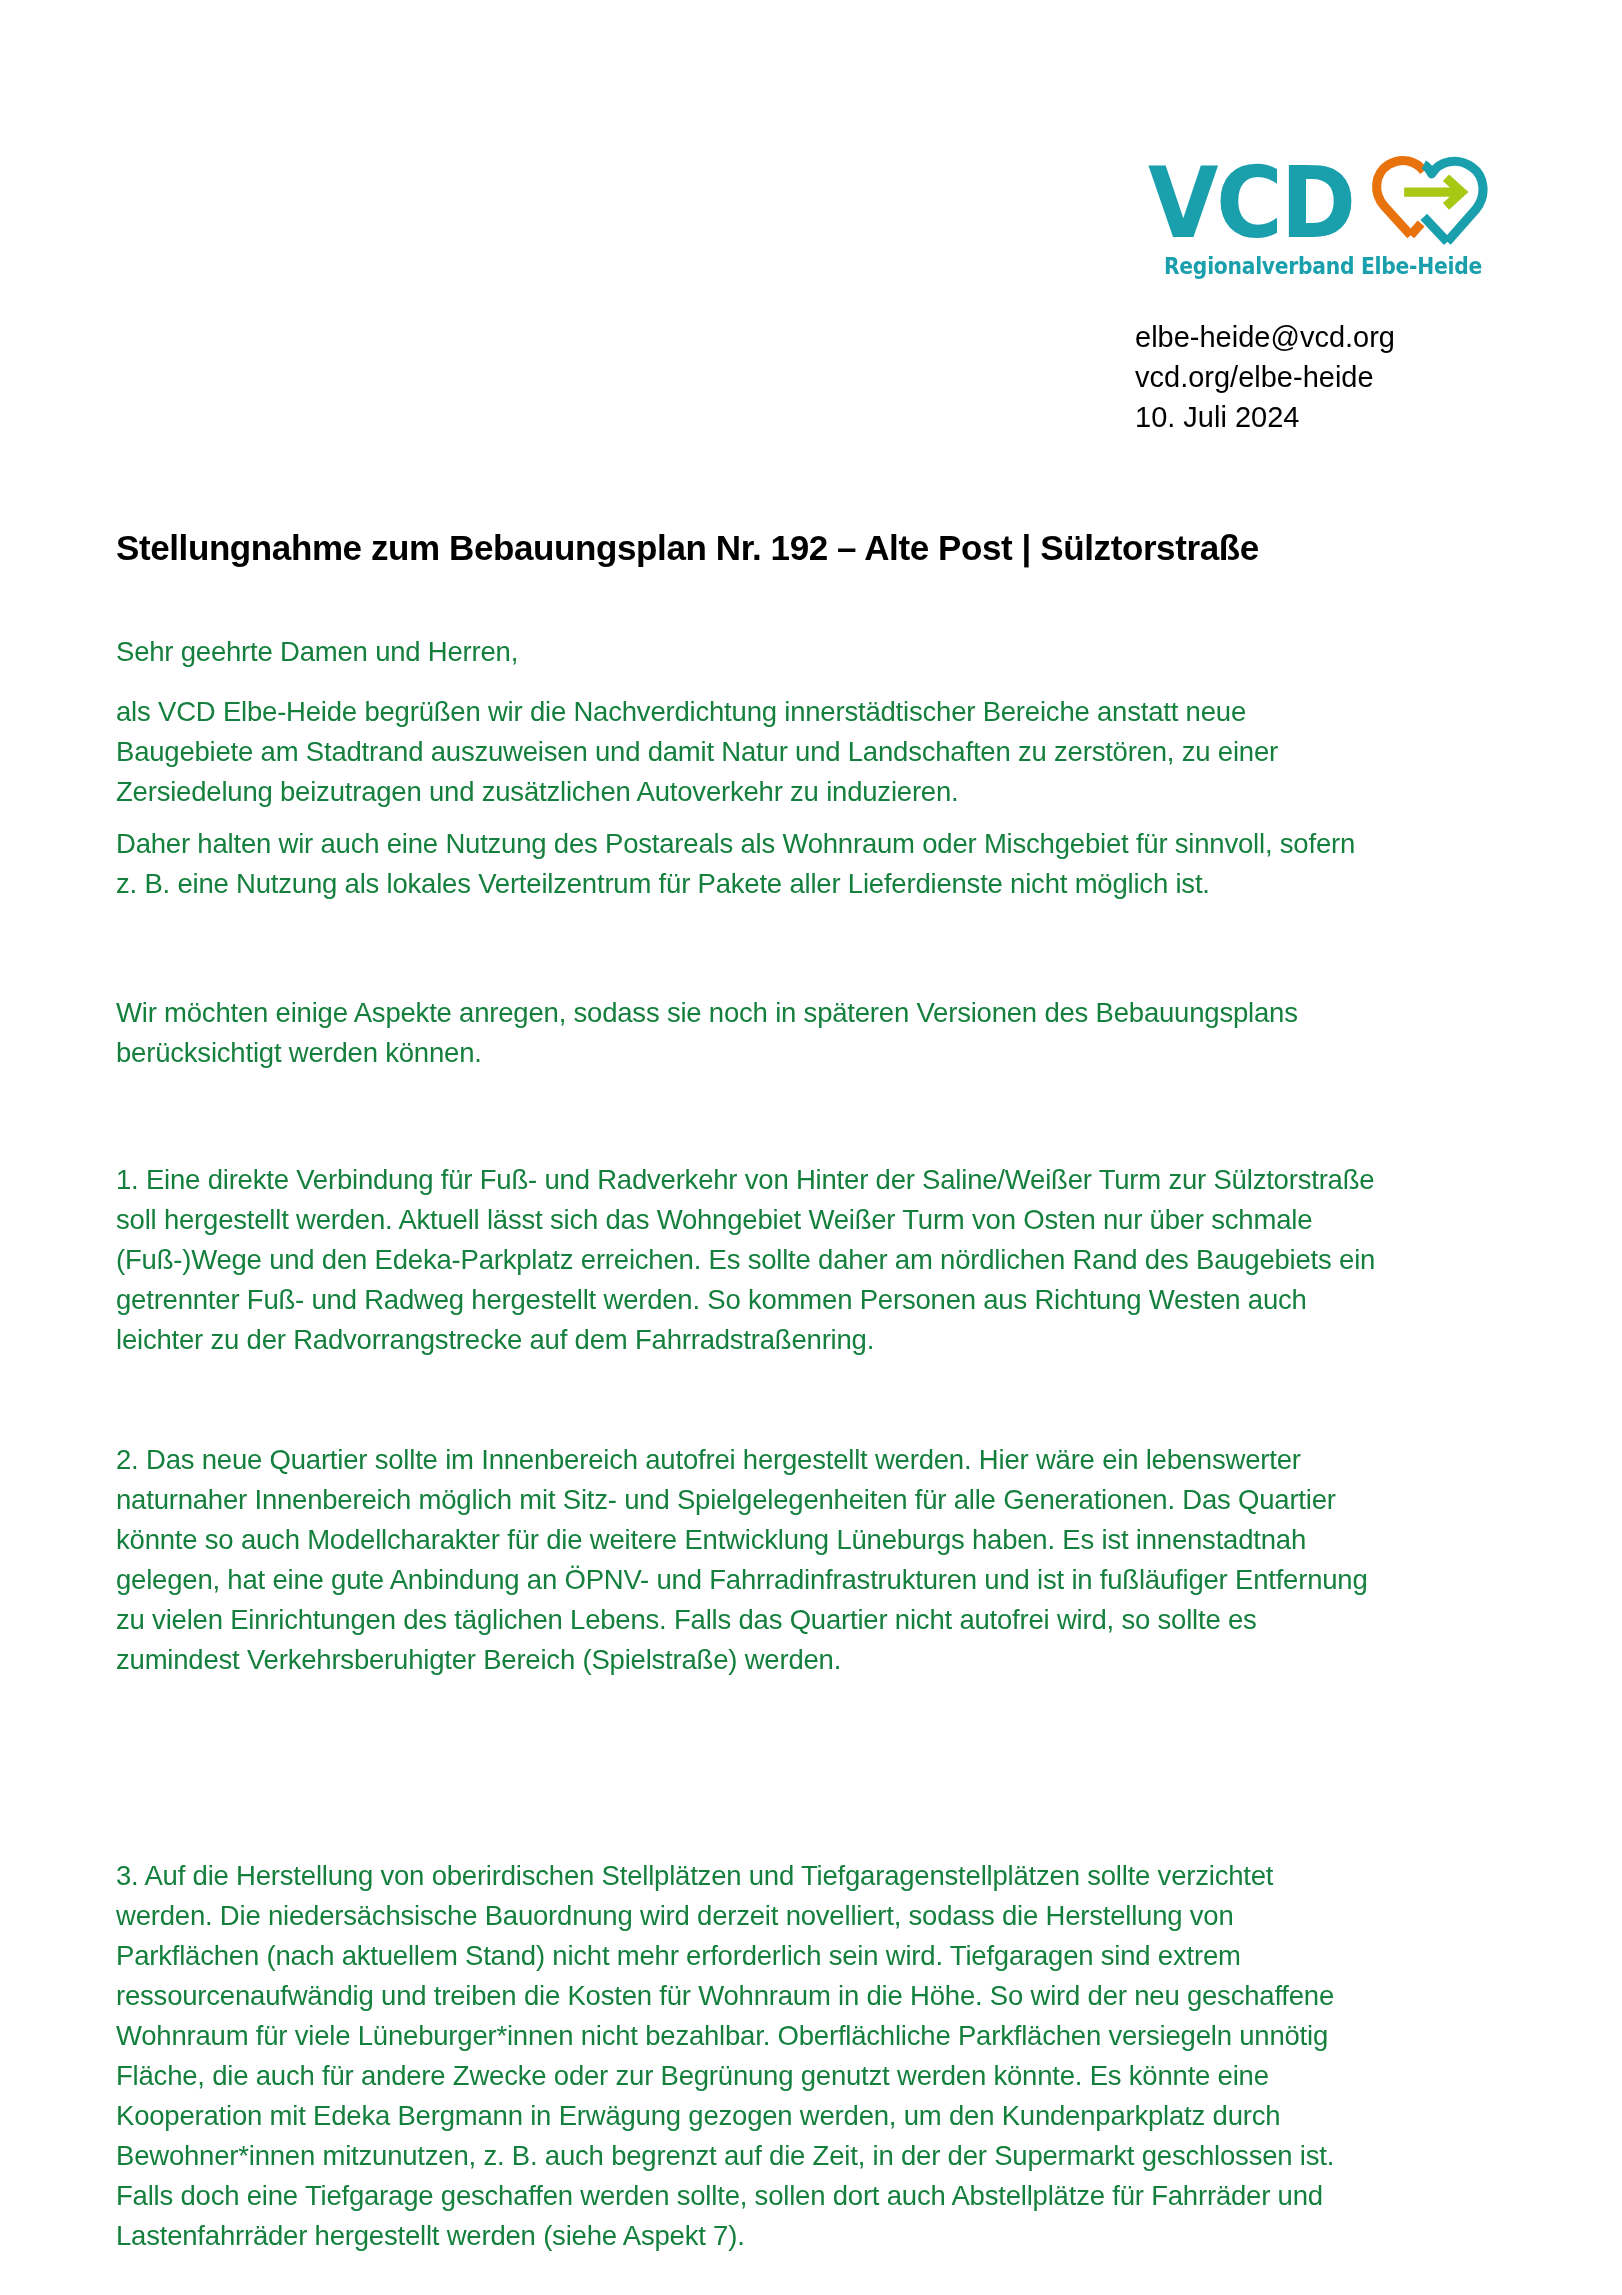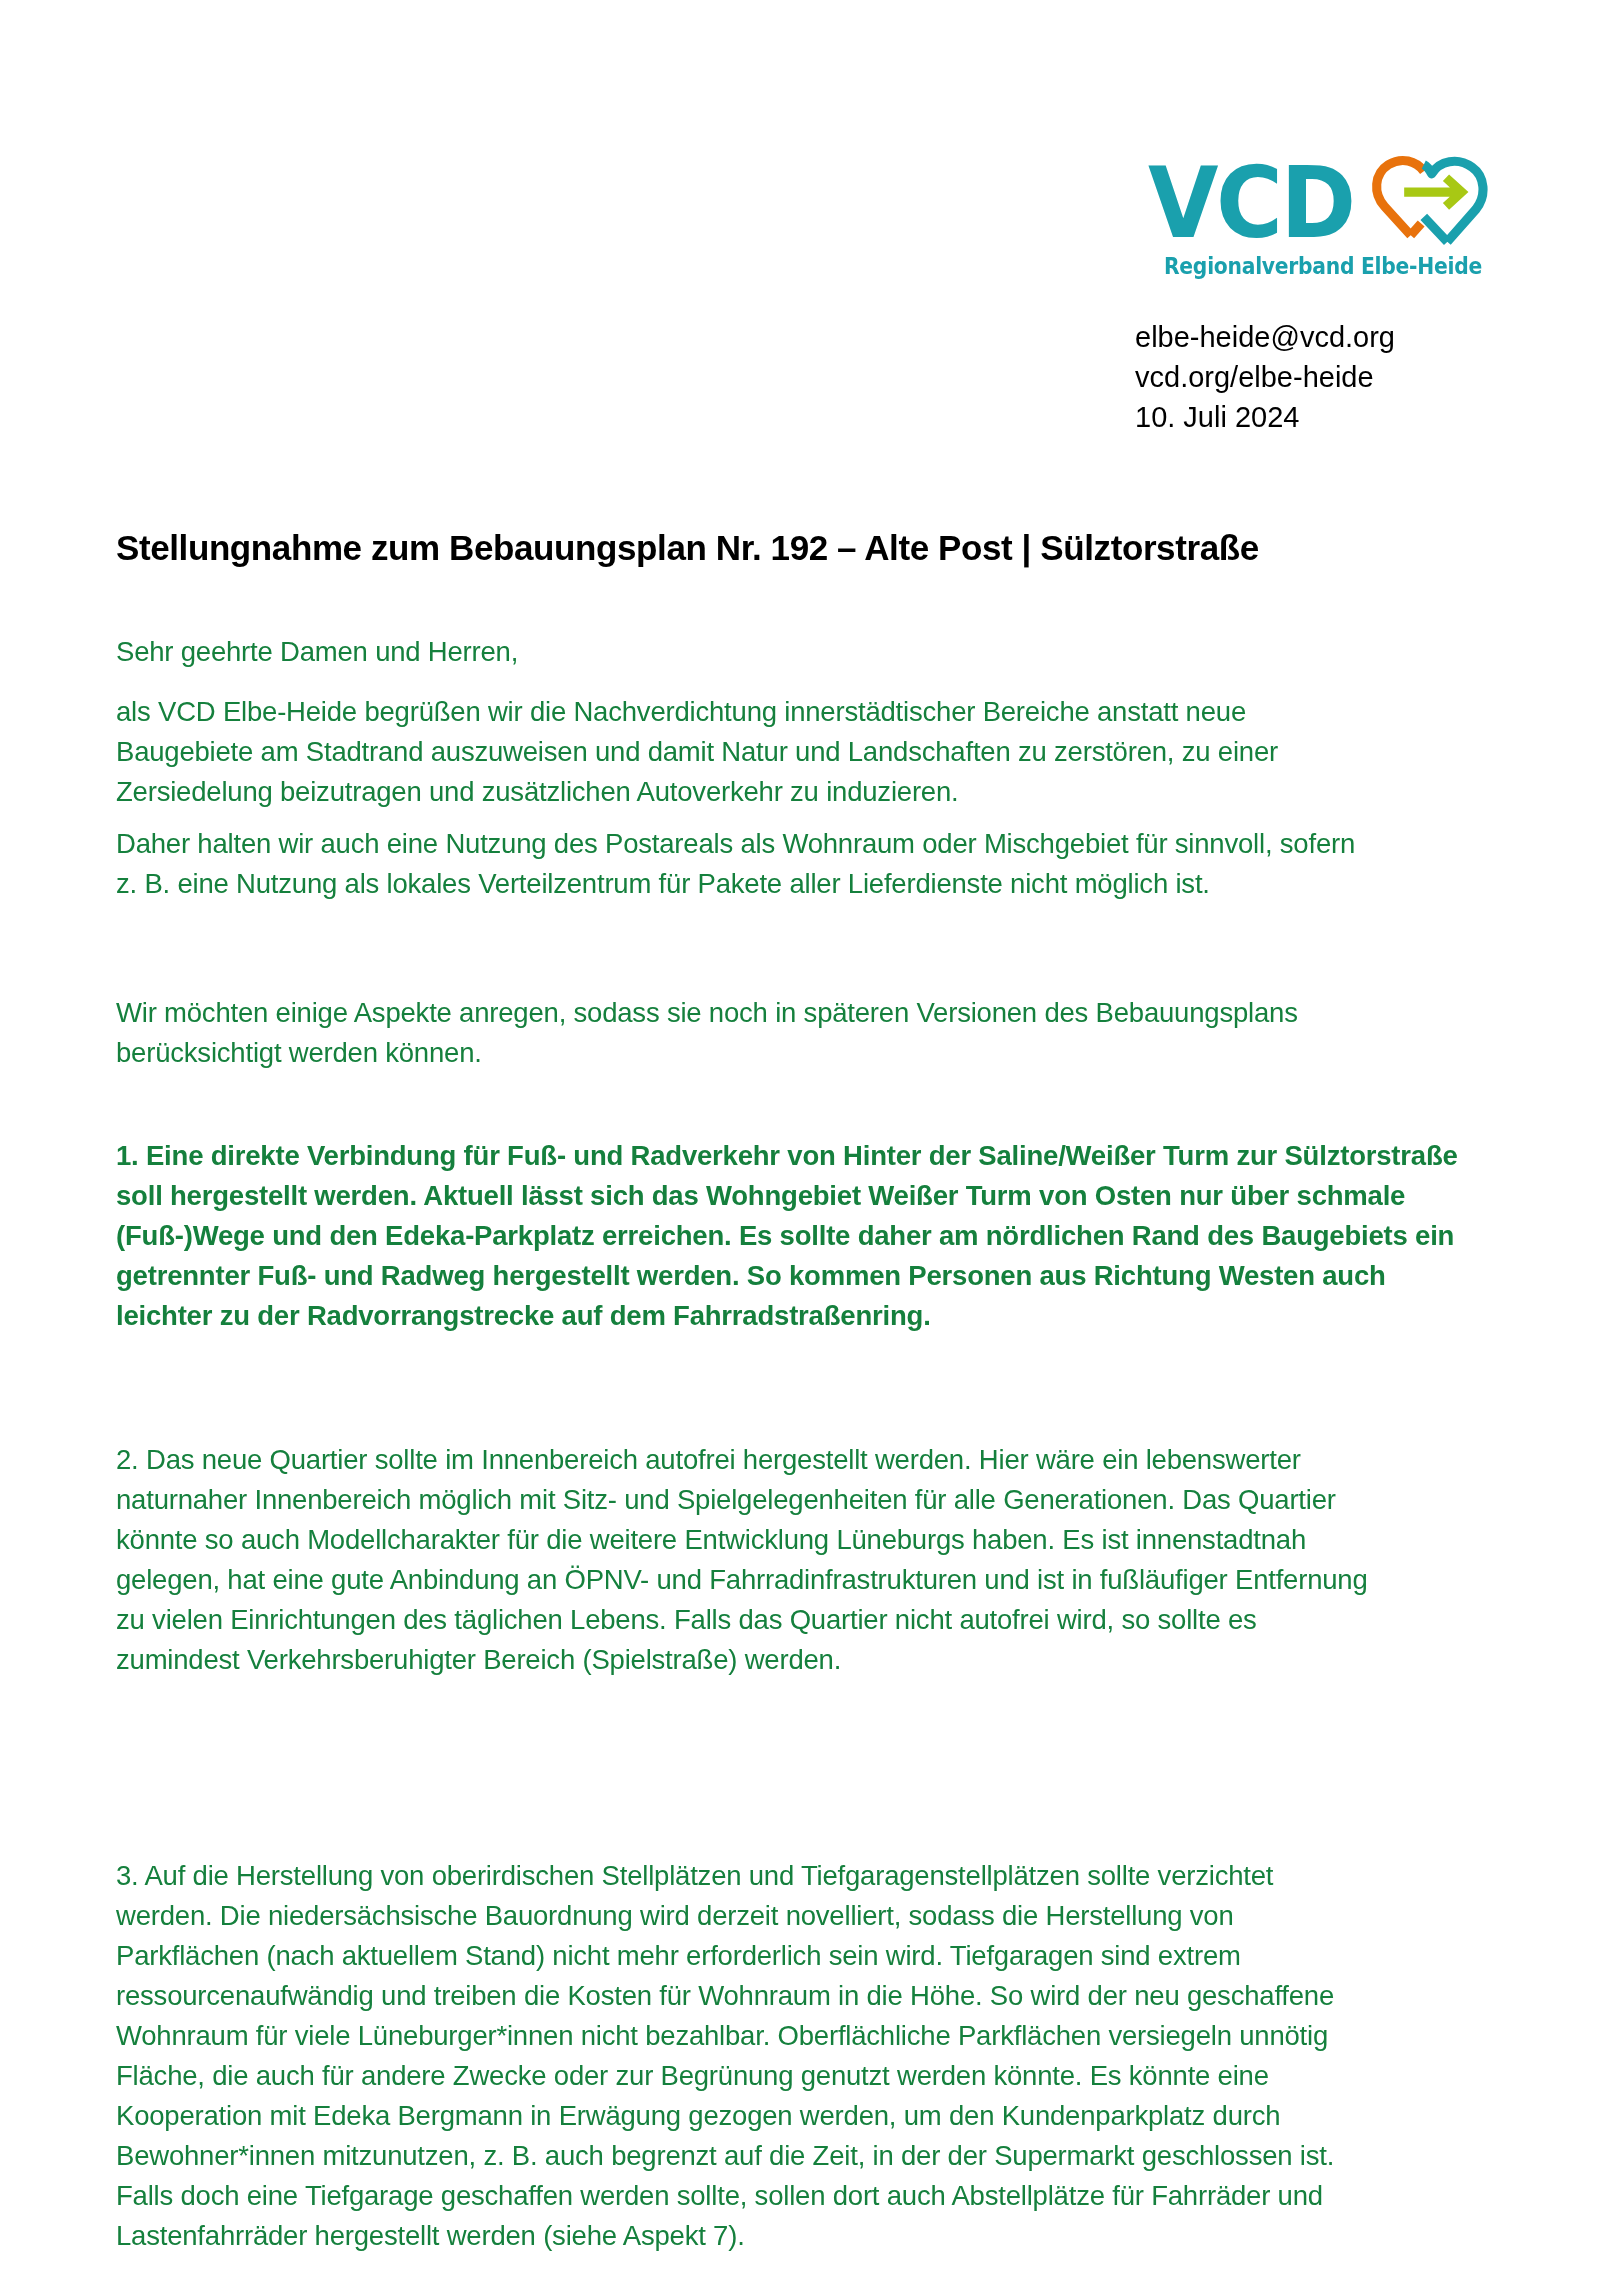--- a/index.html
+++ b/index.html
@@ -106,21 +106,21 @@
     }
     .body-text .line {
       display: block;
       white-space: nowrap;
     }
 
     #salutation { top: 632px; }
     #para-intro { top: 692px; }
     #para-daher { top: 816px; margin-top: 8px; }
     #para-aspekte { top: 993px; }
-    #point-1 { top: 1136px; font-weight: bold; }
+    #point-1 { top: 1160px; }
     #point-2 { top: 1440px; }
     #point-3 { top: 1856px; }
   </style>
 </head>
 <body>
 
 <div class="page">
 
   <div class="logo">
     <div class="logo-wordmark">VCD</div>

